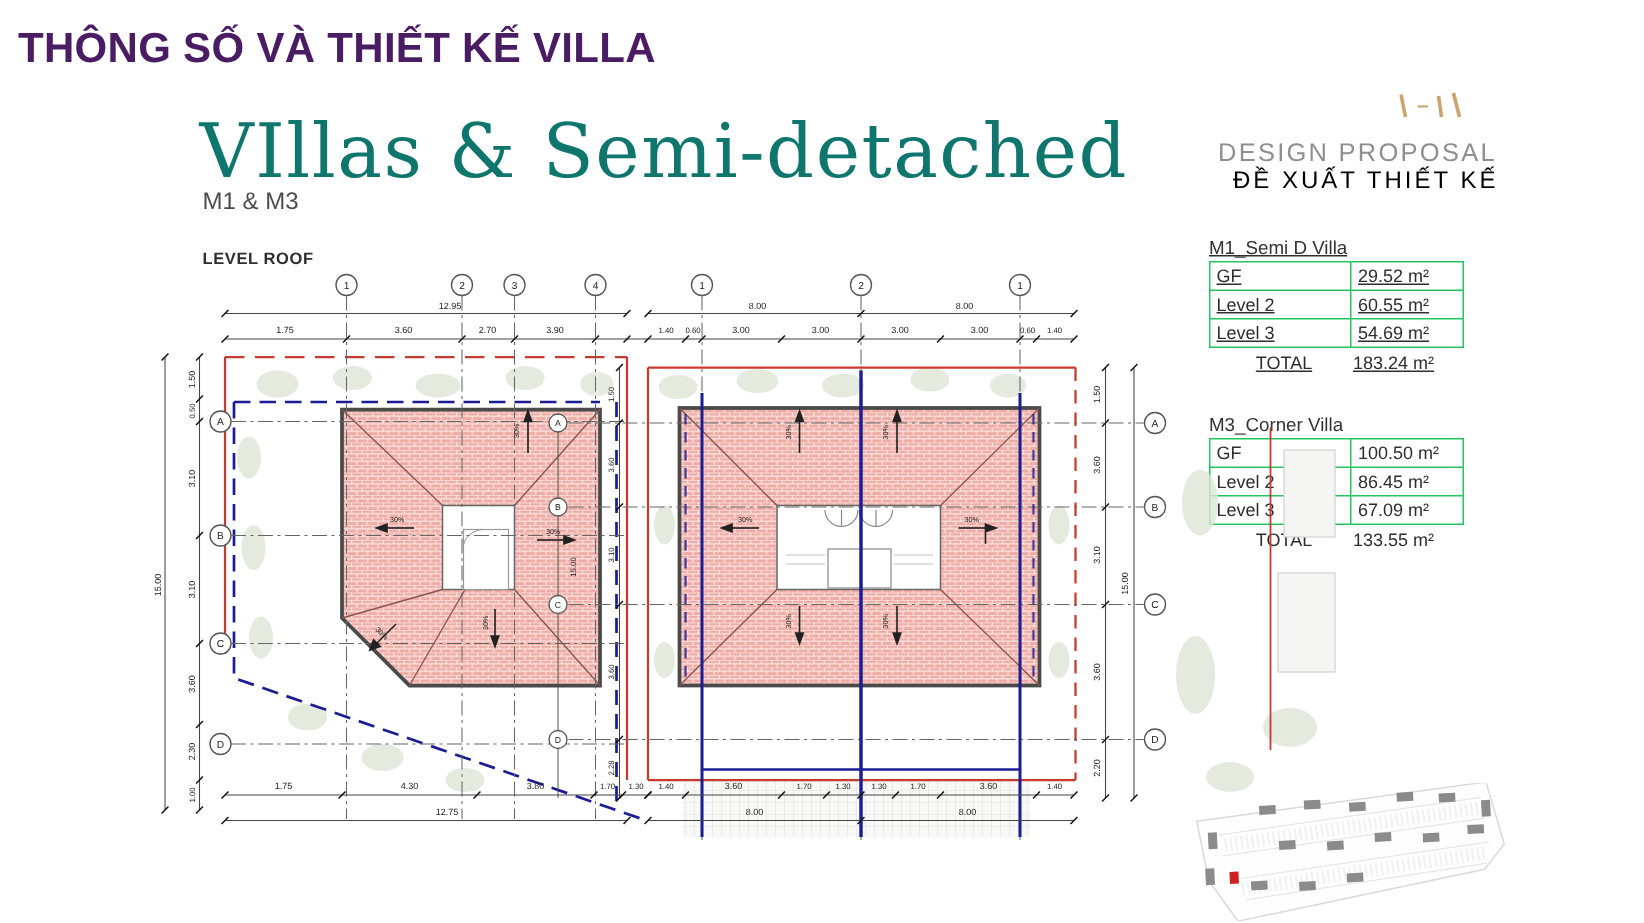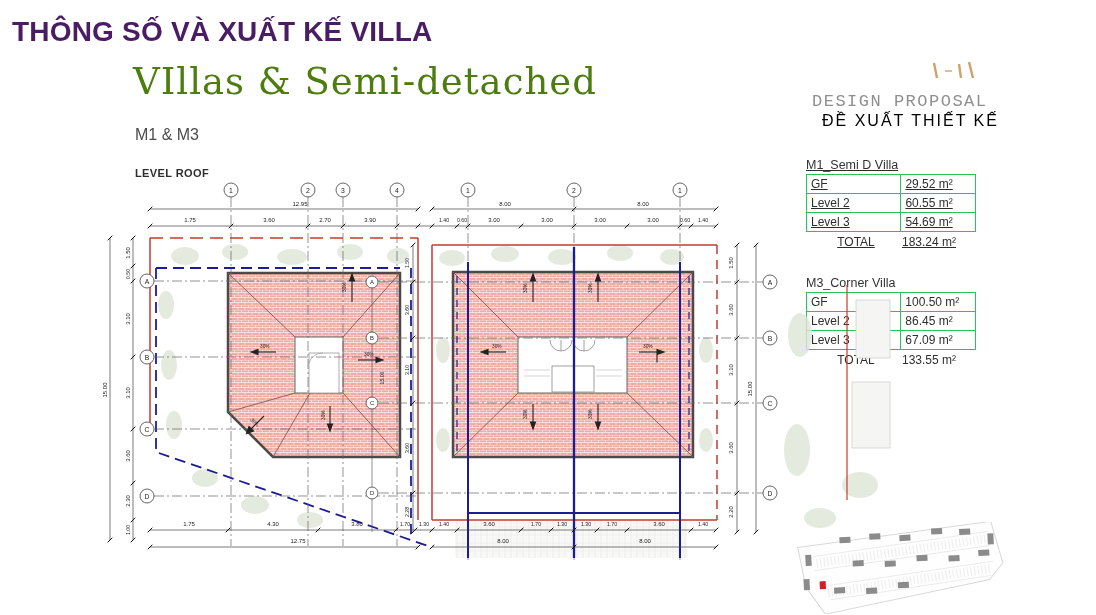--- a/index.html
+++ b/index.html
@@ -5,29 +5,29 @@
   html,body{margin:0;padding:0;}
   body{
     width:1096px;height:615px;position:relative;overflow:hidden;
     background:#ffffff;font-family:"Liberation Sans",sans-serif;
   }
   .slide-title{
     position:absolute;left:12px;top:16px;
     font-size:28px;font-weight:800;color:#4a1c63;letter-spacing:.2px;
   }
   .serif-heading{
-    position:absolute;left:133px;top:60px;
+    position:absolute;left:133px;top:72px;
     font-family:"DejaVu Serif","Liberation Serif",serif;
-    font-size:37px;color:#4d7c0f;letter-spacing:1px;font-weight:400;
+    font-size:50px;color:#0f766e;letter-spacing:1px;font-weight:400;
   }
   .model-label{position:absolute;left:135px;top:126px;font-size:16px;color:#4c4c4c;}
   .level-label{position:absolute;left:135px;top:167px;font-size:11px;font-weight:bold;color:#2e2e2e;letter-spacing:.4px;}
   .proposal-en{
     position:absolute;left:812px;top:92px;width:260px;
-    font-size:17px;color:#8f8f8f;letter-spacing:1.5px;font-family:Liberation Mono, monospace;
+    font-size:17px;color:#8f8f8f;letter-spacing:1.5px;
   }
   .proposal-vi{
     position:absolute;left:822px;top:112px;width:260px;
     font-size:16px;color:#000000;letter-spacing:2px;
   }
   .area-table{position:absolute;width:170px;font-size:12px;color:#2e2e2e;}
   .area-table .tbl-title{margin-bottom:2px;font-size:12.5px;color:#333;}
   .area-table table{border-collapse:collapse;}
   .area-table td{border:1px solid #22c55e;padding:1px 4px;height:16px;font-size:12px;}
   .area-table td.lbl{width:86px;}
@@ -38,21 +38,21 @@
   .tbl2{left:806px;top:276px;}
   svg text{font-family:"Liberation Sans",sans-serif;}
   .dim-text{font-size:6px;fill:#222;}
   .dim-text-sm{font-size:5.2px;fill:#222;}
   .grid-bubble-text{font-size:6.8px;fill:#222;}
   .slope-text{font-size:4.8px;fill:#222;}
 </style>
 </head>
 <body>
 
-<div class="slide-title">THÔNG SỐ VÀ XUẤT KẾ VILLA</div>
+<div class="slide-title">THÔNG SỐ VÀ THIẾT KẾ VILLA</div>
 <div class="serif-heading">VIllas &amp; Semi-detached</div>
 <div class="model-label">M1 &amp; M3</div>
 <div class="level-label">LEVEL ROOF</div>
 
 <svg style="position:absolute;left:928px;top:58px;" width="56" height="26" viewBox="0 0 56 26">
   <g stroke="#c79a5e" stroke-width="2.4" opacity="0.9">
     <path d="M6 5 L9 20"></path>
     <path d="M17 13 h7" stroke-width="1.4"></path>
     <path d="M31 6 L33 20"></path>
     <path d="M41 4 L45 20"></path>

